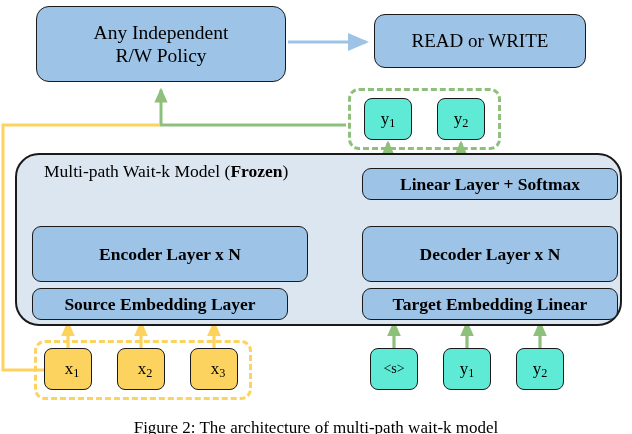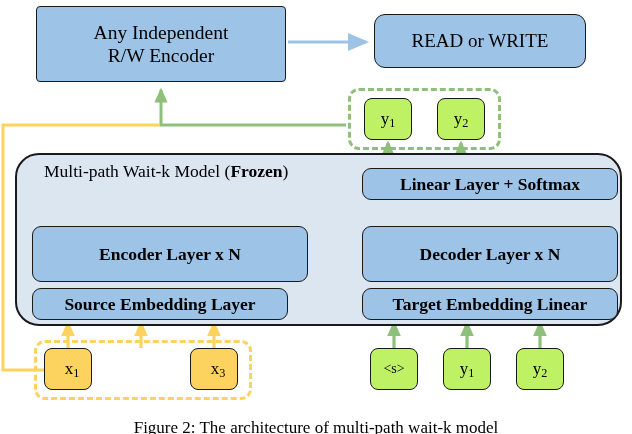--- a/index.html
+++ b/index.html
@@ -33,21 +33,21 @@
     align-items: center;
     justify-content: center;
     text-align: center;
     border: 1.6px solid #1a1a1a;
     line-height: 1.18;
   }
   
   .policy-box {
     left: 36px; top: 6px; width: 250px; height: 76px;
     background: #9dc3e6;
-    border-radius: 4px;
+    border-radius: 13px;
     font-size: 19.5px;
   }
   .readwrite-box {
     left: 374px; top: 14px; width: 212px; height: 54px;
     background: #9dc3e6;
     border-radius: 11px;
     font-size: 19px;
   }
   
   .model-container {
@@ -79,21 +79,21 @@
   .target-emb   { left: 362px; top: 288px; width: 256px; height: 32px; }
   .linear-box   { left: 362px; top: 168px; width: 256px; height: 32px; }
   
   .token {
     border-radius: 8px;
     border: 1.8px solid #1a1a1a;
     font-size: 17px;
     width: 48px;
     height: 42px;
   }
-  .token.green  { background: #bef264; }
+  .token.green  { background: #5eead4; }
   .token.yellow { background: #fcd35f; padding-left: 8px; }
   .tok-y1-top { left: 364px; top: 98px; }
   .tok-y2-top { left: 437px; top: 98px; }
   .tok-x1 { left: 44px;  top: 348px; }
   .tok-x2 { left: 117px; top: 348px; }
   .tok-x3 { left: 190px; top: 348px; }
   .tok-s   { left: 370px; top: 348px; }
   .tok-y1b { left: 443px; top: 348px; }
   .tok-y2b { left: 516px; top: 348px; }
   .token sub {
@@ -186,21 +186,21 @@
   </svg>
 
   <div class="node model-container"></div>
   <div class="model-title">
     <span>Multi-path Wait-k Model (</span><b>Frozen</b><span>)</span>
   </div>
 
   <div class="node policy-box">
     <div>
       <div>Any Independent</div>
-      <div>R/W Encoder</div>
+      <div>R/W Policy</div>
     </div>
   </div>
 
   <div class="node readwrite-box">READ or WRITE</div>
 
   <div class="node layer-box linear-box">Linear Layer + Softmax</div>
 
   <div class="node layer-box encoder-box">Encoder Layer x N</div>
 
   <div class="node layer-box source-emb">Source Embedding Layer</div>
@@ -215,20 +215,23 @@
   <div class="node token green tok-y1-top">
     <span><span>y</span><sub>1</sub></span>
   </div>
   <div class="node token green tok-y2-top">
     <span><span>y</span><sub>2</sub></span>
   </div>
 
   <div class="node token yellow tok-x1">
     <span><span>x</span><sub>1</sub></span>
   </div>
+  <div class="node token yellow tok-x2">
+    <span><span>x</span><sub>2</sub></span>
+  </div>
   <div class="node token yellow tok-x3">
     <span><span>x</span><sub>3</sub></span>
   </div>
 
   <div class="node token green tok-s">
     <span class="angle-tok"><span>&lt;s&gt;</span><sub></sub></span>
   </div>
   <div class="node token green tok-y1b">
     <span><span>y</span><sub>1</sub></span>
   </div>

